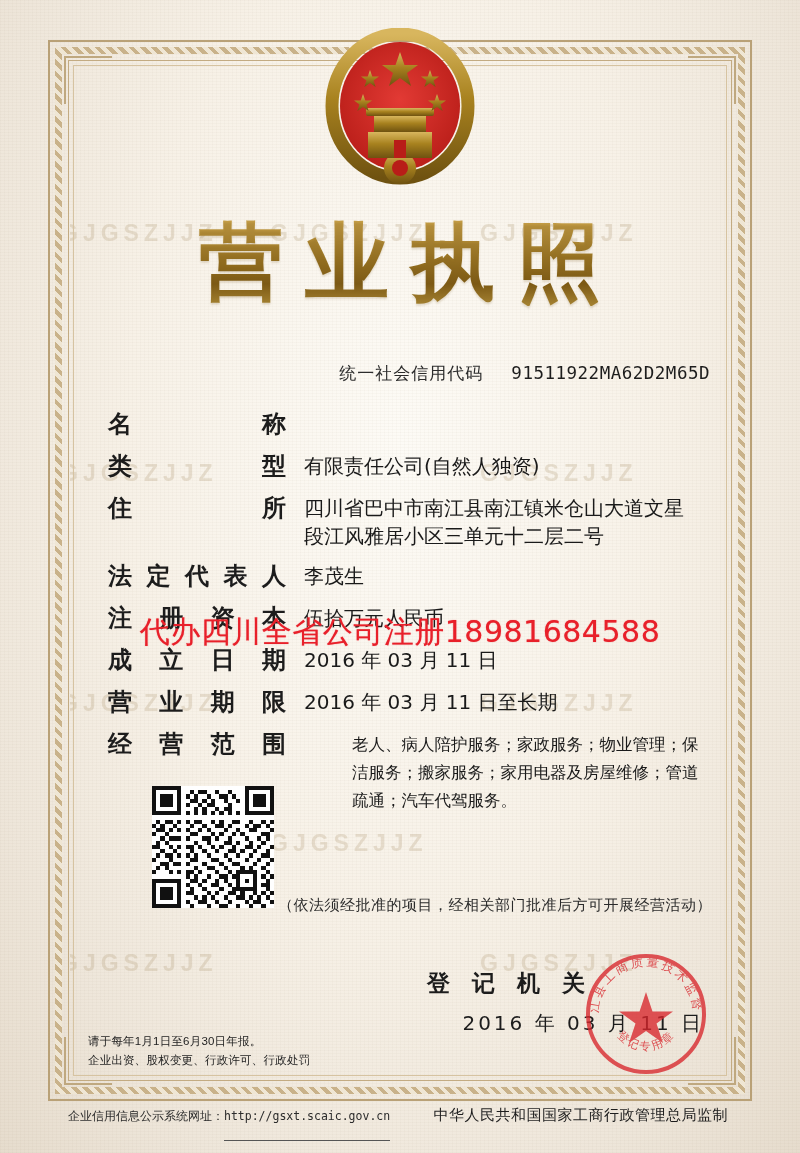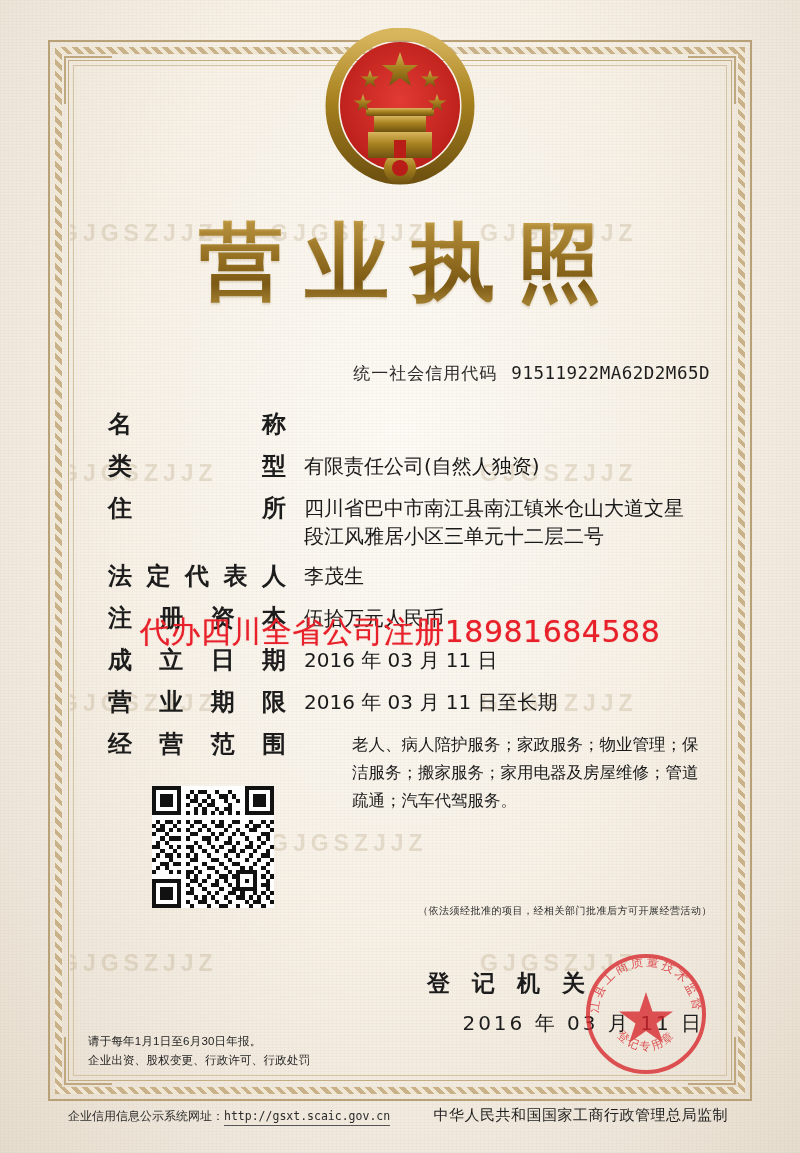--- a/index.html
+++ b/index.html
@@ -122,21 +122,21 @@
     line-height: 1.05;
   }
 
   
   .credit-row {
     position: absolute;
     top: 362px;
     right: 90px;
     display: flex;
     align-items: baseline;
-    gap: 14px;
+    gap: 28px;
     color: #2c2c2c;
     justify-content: flex-end;
   }
   .credit-label {
     font-size: 17px;
     letter-spacing: 1px;
     font-family: "DejaVu Sans", sans-serif;
   }
   .credit-value {
     font-family: "DejaVu Sans Mono", monospace;
@@ -195,24 +195,23 @@
     background: #fff;
   }
   .qr-canvas { display: block; }
 
   
   .note {
     position: absolute;
     top: 896px;
     right: 88px;
     font-family: "DejaVu Sans", sans-serif;
-    font-size: 10px;
+    font-size: 15px;
     color: #2a2a2a;
     letter-spacing: 0.5px;
-    margin-top: 8px;
   }
 
   
   .authority {
     position: absolute;
     top: 968px;
     right: 208px;
     font-family: "DejaVu Sans", sans-serif;
     font-size: 23px;
     font-weight: bold;
@@ -258,21 +257,21 @@
     left: 68px;
     bottom: 28px;
     font-family: "DejaVu Sans", sans-serif;
     font-size: 12px;
     color: #2b2b2b;
   }
   .footer-left .url {
     font-family: "DejaVu Sans Mono", monospace;
     font-size: 11.5px;
     border-bottom: 1px solid #555;
-    padding-bottom: 2px;
+    padding-bottom: 17px;
   }
   .footer-right {
     position: absolute;
     right: 72px;
     bottom: 28px;
     font-family: Liberation Serif, serif;
     font-size: 15px;
     color: #1e1e1e;
     letter-spacing: 0.5px;
   }

